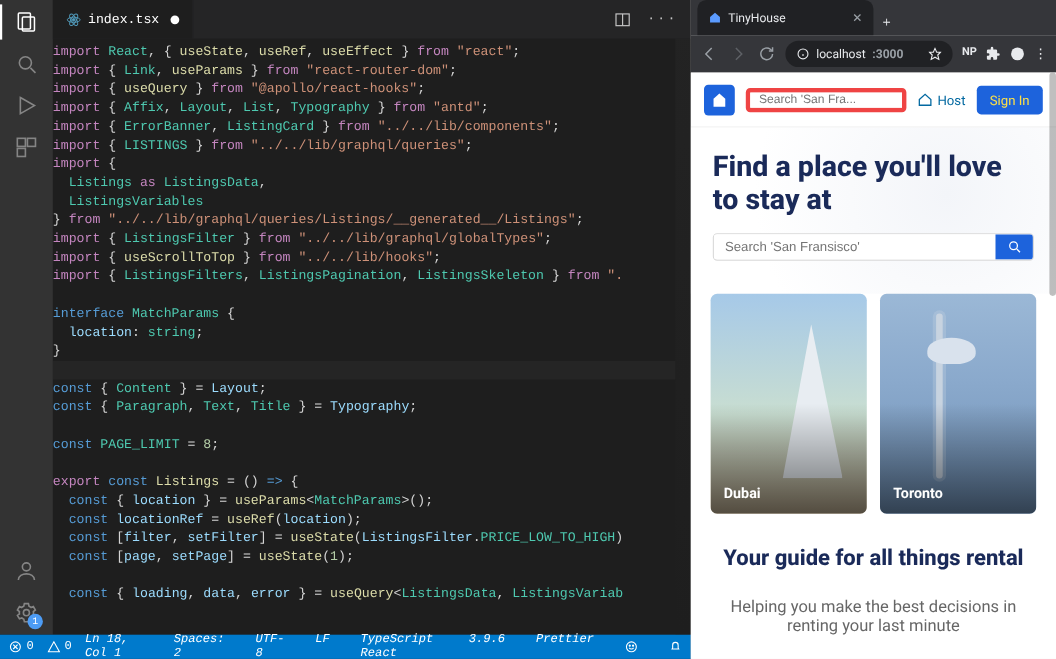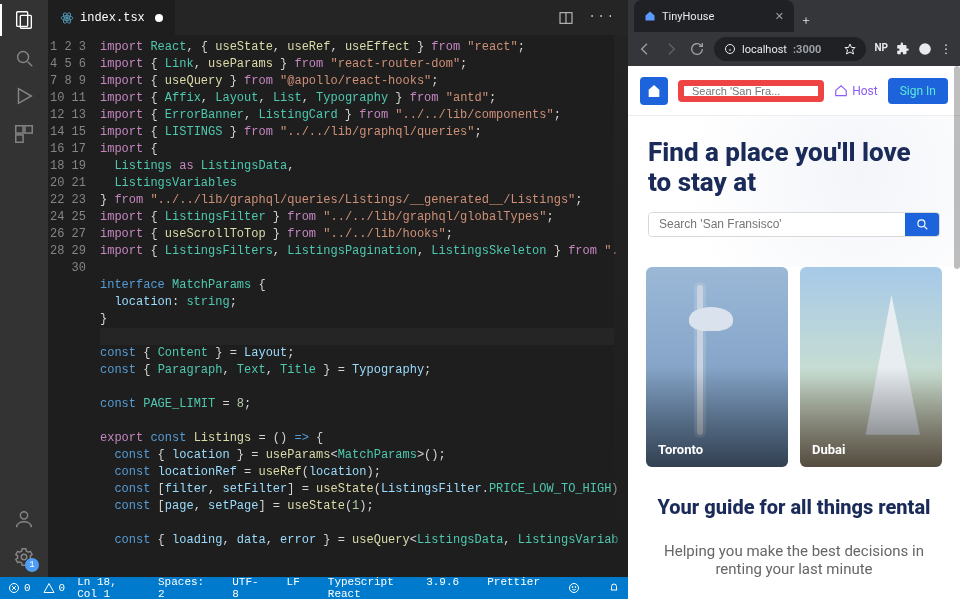--- a/index.html
+++ b/index.html
@@ -84,21 +84,21 @@
   .s { color:#ce9178; }  
   .t { color:#4ec9b0; }  
   .f { color:#dcdcaa; }  
   .v { color:#9cdcfe; }  
   .c { color:#569cd6; }  
   .n { color:#b5cea8; }  
   .status-bar {
     height:22px; background:#007acc; color:#fff; display:flex; align-items:center;
     font-size:11px; padding:0 8px; gap:12px;
   }
-  .status-bar .right { margin-left:auto; display:flex; gap:28px; }
+  .status-bar .right { margin-left:auto; display:flex; gap:28px;font-style:italic; }
   .status-item { display:flex; align-items:center; gap:4px;}
 
   
   .browser {
     width:332px; height:599px; background:#fff; display:flex; flex-direction:column;
     font-family: -apple-system, "Segoe UI", Roboto, Helvetica, Arial, sans-serif;
   }
   .chrome-tabs {
     height:32px; background:#35363a; display:flex; align-items:flex-end; padding-left:6px;
   }
@@ -126,31 +126,31 @@
   
   .th-header{
     height:50px; display:flex; align-items:center; gap:10px; padding:0 12px;
     border-bottom:1px solid #eee;
   }
   .th-logo{
     width:28px; height:28px; background:#1d63dc; border-radius:4px;
     display:flex;align-items:center;justify-content:center;color:#fff;
   }
   .th-search{
-    flex:1; display:flex; height:22px; border:6px solid #ef4444; border-radius:4px; overflow:hidden;
+    flex:1; display:flex; height:22px; border:4px solid #ef4444; border-radius:4px; overflow:hidden;
   }
   .th-search input{
     flex:1; border:none; outline:none; padding:0 8px; font-size:11px; color:#333;
   }
   .th-search-btn{
     width:34px; background:#1d63dc; color:#fff; display:flex;align-items:center;justify-content:center;
   }
-  .th-host{ display:flex; align-items:center; gap:4px; color:#8b5cf6; font-size:12px; }
+  .th-host{ display:flex; align-items:center; gap:4px; color:#0369a1; font-size:12px; }
   .th-signin{
-    background:#1d63dc; color:#5eead4; border-radius:4px; padding:6px 12px; font-size:12px;
+    background:#1d63dc; color:#fde047; border-radius:4px; padding:6px 12px; font-size:12px;
   }
   .hero{
     padding:22px 20px 10px 20px;
     background:
       radial-gradient(circle at 70% 40%, #f3f5f9 0, #fff 70%);
   }
   .hero h1{
     font-size:26px; font-weight:800; color:#1a2a59; line-height:1.15; margin-bottom:14px;
   }
   .hero-search{
@@ -274,51 +274,20 @@
             <svg width="16" height="16" viewBox="0 0 24 24" fill="none" stroke="currentColor" stroke-width="1.6">
                 <rect x="3" y="4" width="18" height="16"></rect>
                 <line x1="12" y1="4" x2="12" y2="20"></line>
               </svg>
           </span>
           <span style="letter-spacing:2px;">···</span>
         </div>
       </div>
 
       <div class="code-body">
-        <div class="gutter" id="gutter">1
-2
-3
-4
-5
-6
-7
-8
-9
-10
-11
-12
-13
-14
-15
-16
-17
-18
-19
-20
-21
-22
-23
-24
-25
-26
-27
-28
-29
-30
-</div>
         <div class="code" id="code"><div class="line"><span class="k">import</span> <span class="t">React</span>, { <span class="f">useState</span>, <span class="f">useRef</span>, <span class="f">useEffect</span> } <span class="k">from</span> <span class="s">"react"</span>;</div><div class="line"><span class="k">import</span> { <span class="t">Link</span>, <span class="f">useParams</span> } <span class="k">from</span> <span class="s">"react-router-dom"</span>;</div><div class="line"><span class="k">import</span> { <span class="f">useQuery</span> } <span class="k">from</span> <span class="s">"@apollo/react-hooks"</span>;</div><div class="line"><span class="k">import</span> { <span class="t">Affix</span>, <span class="t">Layout</span>, <span class="t">List</span>, <span class="t">Typography</span> } <span class="k">from</span> <span class="s">"antd"</span>;</div><div class="line"><span class="k">import</span> { <span class="t">ErrorBanner</span>, <span class="t">ListingCard</span> } <span class="k">from</span> <span class="s">"../../lib/components"</span>;</div><div class="line"><span class="k">import</span> { <span class="t">LISTINGS</span> } <span class="k">from</span> <span class="s">"../../lib/graphql/queries"</span>;</div><div class="line"><span class="k">import</span> {</div><div class="line">  <span class="t">Listings</span> <span class="k">as</span> <span class="t">ListingsData</span>,</div><div class="line">  <span class="t">ListingsVariables</span></div><div class="line">} <span class="k">from</span> <span class="s">"../../lib/graphql/queries/Listings/__generated__/Listings"</span>;</div><div class="line"><span class="k">import</span> { <span class="t">ListingsFilter</span> } <span class="k">from</span> <span class="s">"../../lib/graphql/globalTypes"</span>;</div><div class="line"><span class="k">import</span> { <span class="f">useScrollToTop</span> } <span class="k">from</span> <span class="s">"../../lib/hooks"</span>;</div><div class="line"><span class="k">import</span> { <span class="t">ListingsFilters</span>, <span class="t">ListingsPagination</span>, <span class="t">ListingsSkeleton</span> } <span class="k">from</span> <span class="s">".</span></div><div class="line">&nbsp;</div><div class="line"><span class="c">interface</span> <span class="t">MatchParams</span> {</div><div class="line">  <span class="v">location</span>: <span class="t">string</span>;</div><div class="line">}</div><div class="line">&nbsp;</div><div class="line"><span class="c">const</span> { <span class="t">Content</span> } = <span class="v">Layout</span>;</div><div class="line"><span class="c">const</span> { <span class="t">Paragraph</span>, <span class="t">Text</span>, <span class="t">Title</span> } = <span class="v">Typography</span>;</div><div class="line">&nbsp;</div><div class="line"><span class="c">const</span> <span class="t">PAGE_LIMIT</span> = <span class="n">8</span>;</div><div class="line">&nbsp;</div><div class="line"><span class="k">export</span> <span class="c">const</span> <span class="f">Listings</span> = () <span class="c">=&gt;</span> {</div><div class="line">  <span class="c">const</span> { <span class="v">location</span> } = <span class="f">useParams</span>&lt;<span class="t">MatchParams</span>&gt;();</div><div class="line">  <span class="c">const</span> <span class="v">locationRef</span> = <span class="f">useRef</span>(<span class="v">location</span>);</div><div class="line">  <span class="c">const</span> [<span class="v">filter</span>, <span class="v">setFilter</span>] = <span class="f">useState</span>(<span class="v">ListingsFilter</span>.<span class="t">PRICE_LOW_TO_HIGH</span>)</div><div class="line">  <span class="c">const</span> [<span class="v">page</span>, <span class="v">setPage</span>] = <span class="f">useState</span>(<span class="n">1</span>);</div><div class="line">&nbsp;</div><div class="line">  <span class="c">const</span> { <span class="v">loading</span>, <span class="v">data</span>, <span class="v">error</span> } = <span class="f">useQuery</span>&lt;<span class="t">ListingsData</span>, <span class="t">ListingsVariab</span></div><div class="hl-line" style="top: 293px;"></div></div>
         <div class="minimap"></div>
       </div>
     </div>
   </div>
 
   <div class="status-bar">
     <div class="status-item">
       <svg width="12" height="12" viewBox="0 0 24 24" fill="none" stroke="currentColor" stroke-width="2">
           <circle cx="12" cy="12" r="9"></circle>
@@ -452,28 +421,28 @@
               <svg width="14" height="14" viewBox="0 0 24 24" fill="none" stroke="#fff" stroke-width="2">
                 <circle cx="11" cy="11" r="6"></circle>
                 <line x1="16" y1="16" x2="21" y2="21"></line>
               </svg>
             </span>
         </div>
       </div>
     </div>
 
     <div class="cards">
+      <div class="card dubai">
+        <div class="sail"></div>
+        <div class="card-label">Dubai</div>
+      </div>
       <div class="card toronto">
         <div class="tor-pod"></div>
         <div class="card-label">Toronto</div>
       </div>
-      <div class="card dubai">
-        <div class="sail"></div>
-        <div class="card-label">Dubai</div>
-      </div>
     </div>
 
     <div class="subheader">
       <h2>Your guide for all things rental</h2>
       <p>Helping you make the best decisions in renting your last minute</p>
     </div>
 
     <div class="page-scrollbar"></div>
   </div>
 </div>

